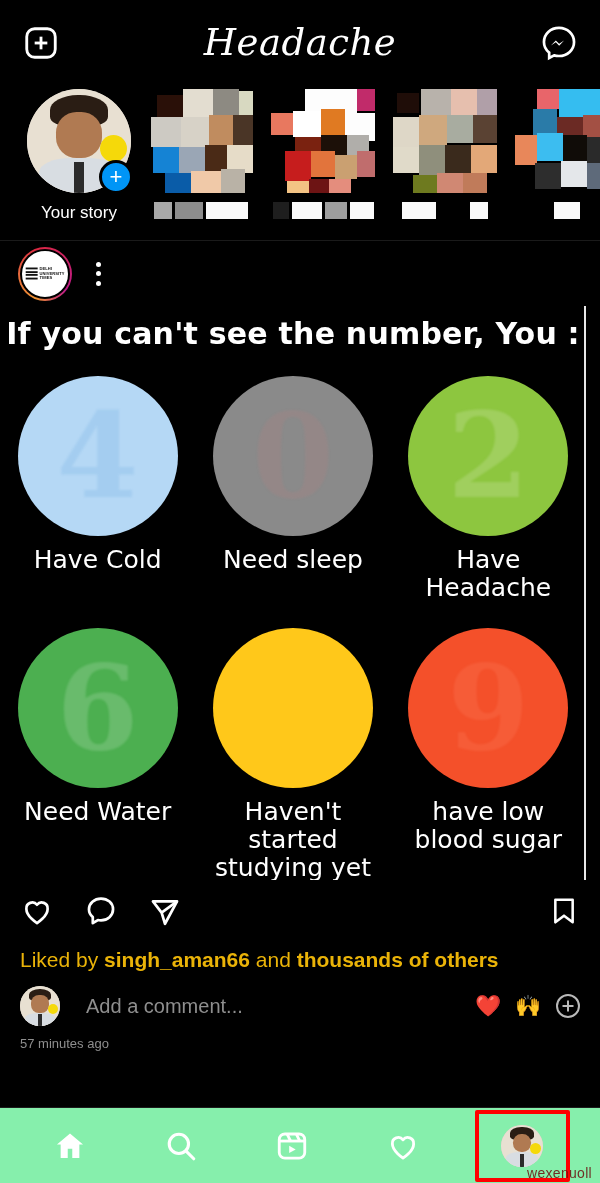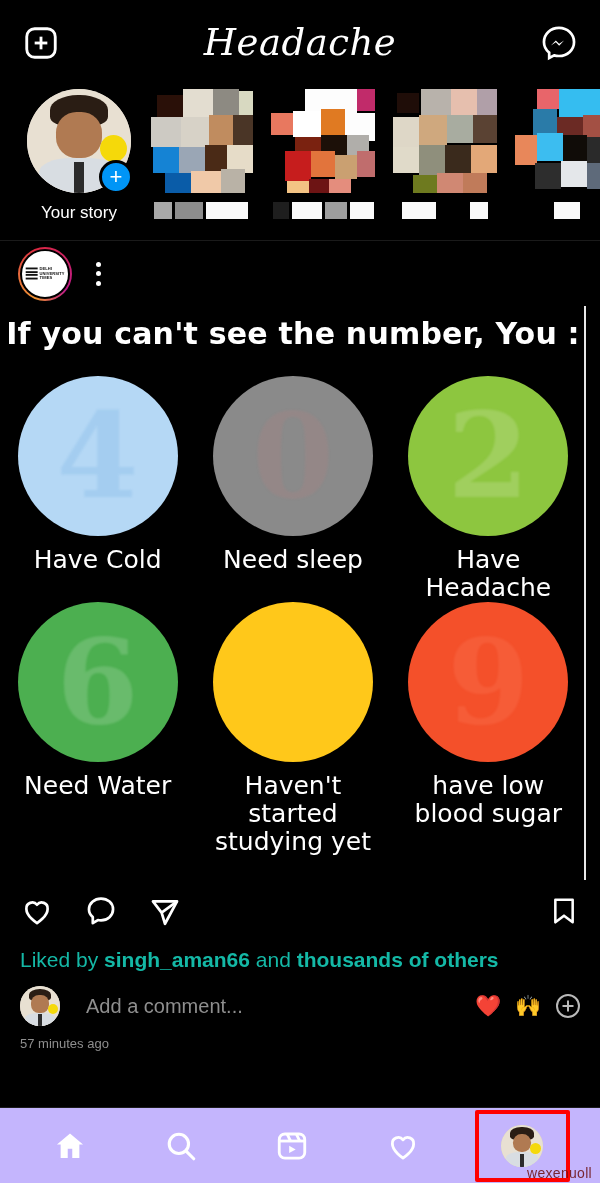--- a/index.html
+++ b/index.html
@@ -75,21 +75,21 @@
   .post-img::after{
     content:""; position:absolute; top:0; right:14px; width:2px; height:100%; background:#e8e8e8;
   }
   .meme-title{
     position:absolute; top:10px; left:0; width:586px; text-align:center;
     color:#fff; font-size:30px; font-weight:600; letter-spacing:.2px;
     font-family:"DejaVu Sans", sans-serif;
   }
   .meme-grid{
     position:absolute; top:70px; left:0; width:586px;
-    display:grid; grid-template-columns:repeat(3,1fr); 
+    display:grid; grid-template-columns:repeat(3,1fr); row-gap:26px;
   }
   .cell{ display:flex; flex-direction:column; align-items:center; }
   .circle{
     width:160px;height:160px;border-radius:50%;
     display:flex;align-items:center;justify-content:center;
     position:relative; overflow:hidden;
   }
   .circle span{
     font-family:"DejaVu Serif", serif; font-size:118px; font-weight:700; line-height:1;
     opacity:.22; user-select:none; filter:blur(1.2px);
@@ -99,21 +99,21 @@
     font-family:"DejaVu Sans", sans-serif; padding:0 4px;
   }
 
   
   .actions{
     height:62px; display:flex; align-items:center; padding:0 20px; gap:30px; background:#000;
   }
   .actions .spacer{ flex:1; }
 
   
-  .likes{ padding:4px 20px 0; color:#14b8a6; font-size:21px; line-height:1.35; }
+  .likes{ padding:4px 20px 0; color:#eab308; font-size:21px; line-height:1.35; }
   .likes b{ font-weight:700; }
   .viewall{ padding:5px 20px 0; color:#8e8e8e; font-size:21px; }
 
   
   .comment-row{
     display:flex; align-items:center; padding:12px 20px 0; gap:14px;
   }
   .c-avatar{ width:40px;height:40px;border-radius:50%;overflow:hidden;position:relative;background:#cfc6b9;flex:0 0 auto; }
   .c-placeholder{ color:#8e8e8e; font-size:20px; flex:1;margin-left:12px; }
   .emoji{ font-size:21px; }
@@ -121,21 +121,21 @@
   .plus-circle::before,.plus-circle::after{
     content:"";position:absolute;background:#b9b9b9;left:50%;top:50%;transform:translate(-50%,-50%);
   }
   .plus-circle::before{ width:11px;height:2px; }
   .plus-circle::after{ width:2px;height:11px; }
   .time{ padding:10px 20px 0; color:#8e8e8e; font-size:13px; }
 
   
   .nav{
     position:absolute; left:0; bottom:0; width:600px; height:76px;
-    border-top:1px solid #1c1c1c; background:#c4b5fd;
+    border-top:1px solid #1c1c1c; background:#86efac;
     display:flex; align-items:center; justify-content:space-around; padding:0 14px;
   }
   .nav-item{ width:78px; height:62px; display:flex;align-items:center;justify-content:center; position:relative; }
   .nav-avatar{ width:42px;height:42px;border-radius:50%;overflow:hidden;background:#cfc6b9;position:relative; }
   .nav-item.highlight{ border:4px solid #ff0000; width:95px; height:72px; border-radius:2px; }
   .watermark{
     position:absolute; right:8px; bottom:2px; color:#6b0d0d; font-size:14px;
     font-family:"Liberation Sans", sans-serif; letter-spacing:.3px; opacity:.85;
   }
 

